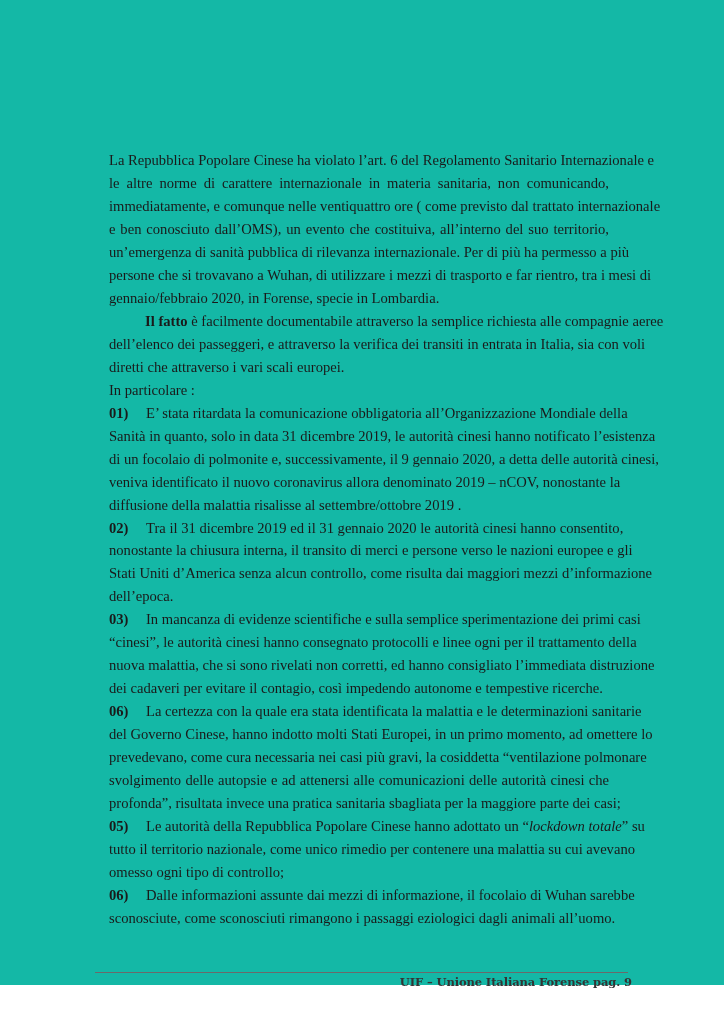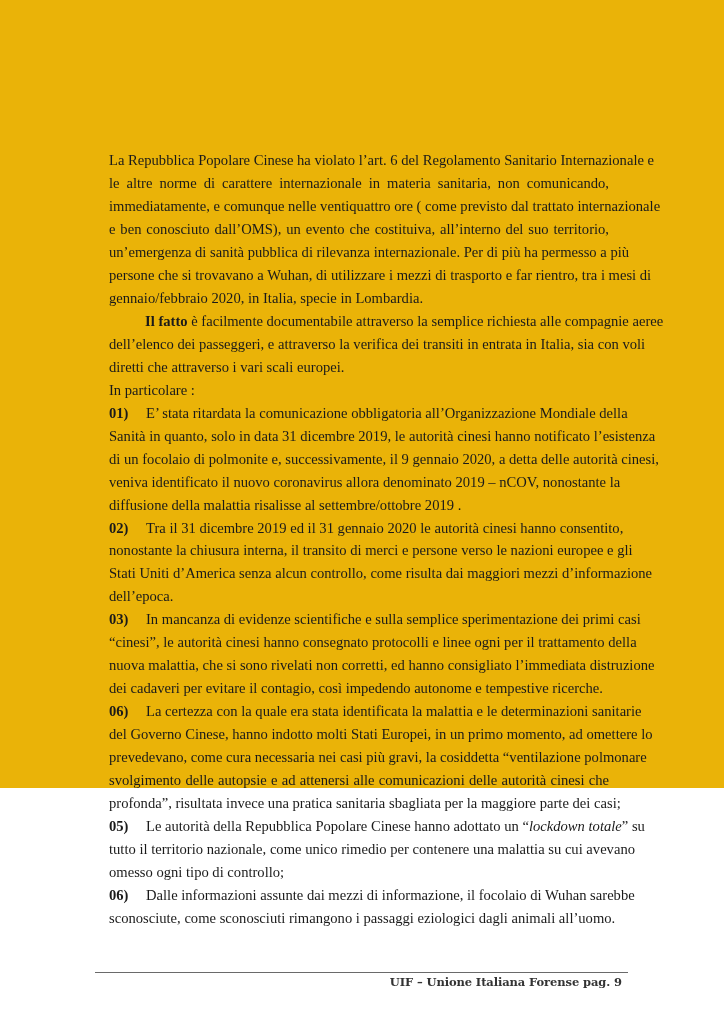--- a/index.html
+++ b/index.html
@@ -10,22 +10,22 @@
     body {
       width: 724px;
       height: 1024px;
       position: relative;
       overflow: hidden;
     }
     .page {
       position: absolute;
       left: 0; top: 0;
       width: 724px;
-      height: 788px;
-      background: #eab308;
+      height: 985px;
+      background: #14b8a6;
     }
     .body-text {
       position: absolute;
       left: 109px;
       top: 149px;
       width: 500px;
       font-family: "Liberation Serif", "DejaVu Serif", serif;
       font-size: 14.6px;
       line-height: 22.97px;
       color: #1a1a1a;
@@ -54,21 +54,21 @@
     .footer-rule {
       position: absolute;
       left: 95px;
       top: 972px;
       width: 533px;
       height: 1px;
       background: #6a6a6a;
     }
     .footer-text {
       position: absolute;
-      right: 102px;
+      right: 92px;
       top: 975px;
       font-family: "DejaVu Serif", "Liberation Serif", serif;
       font-size: 11.5px;
       font-weight: bold;
       color: #333333;
       white-space: nowrap;
       letter-spacing: -0.1px;
       text-align: right;
     }
   </style>
@@ -78,21 +78,21 @@
 <div class="page">
   <div class="body-text">
 
     <div class="para">
       <span class="line">La Repubblica Popolare Cinese ha violato l’art. 6 del Regolamento Sanitario Internazionale e</span>
       <span class="line">le altre norme di carattere internazionale in materia sanitaria, non comunicando,</span>
       <span class="line">immediatamente, e comunque nelle ventiquattro ore ( come previsto dal trattato internazionale</span>
       <span class="line">e ben conosciuto dall’OMS), un evento che costituiva, all’interno del suo territorio,</span>
       <span class="line">un’emergenza di sanità pubblica di rilevanza internazionale. Per di più ha permesso a più</span>
       <span class="line">persone che si trovavano a Wuhan,  di utilizzare i mezzi di trasporto e far rientro,  tra i mesi di</span>
-      <span class="line last">gennaio/febbraio 2020,  in Italia, specie in Lombardia.</span>
+      <span class="line last">gennaio/febbraio 2020,  in Forense, specie in Lombardia.</span>
     </div>
 
     <div class="para">
       <span class="line"><b>Il fatto</b><span> è facilmente documentabile attraverso la semplice richiesta alle compagnie aeree</span></span>
       <span class="line">dell’elenco dei passeggeri, e attraverso la verifica dei transiti in entrata in Italia, sia con voli</span>
       <span class="line last">diretti che attraverso i vari scali europei.</span>
     </div>
 
     <div class="para">
       <span class="line last">In particolare :</span>

